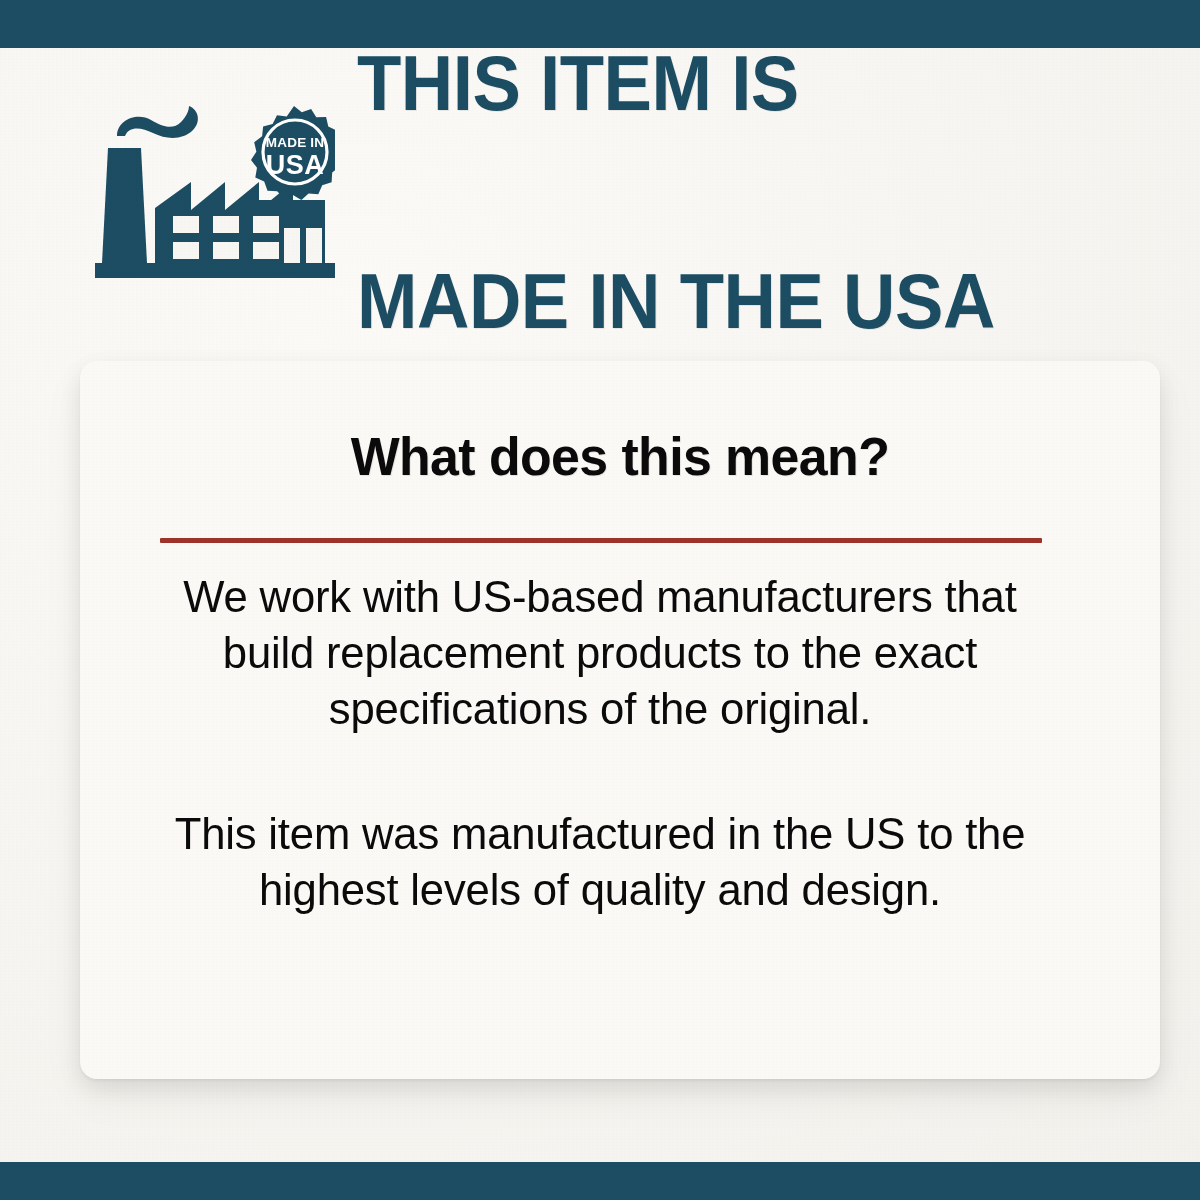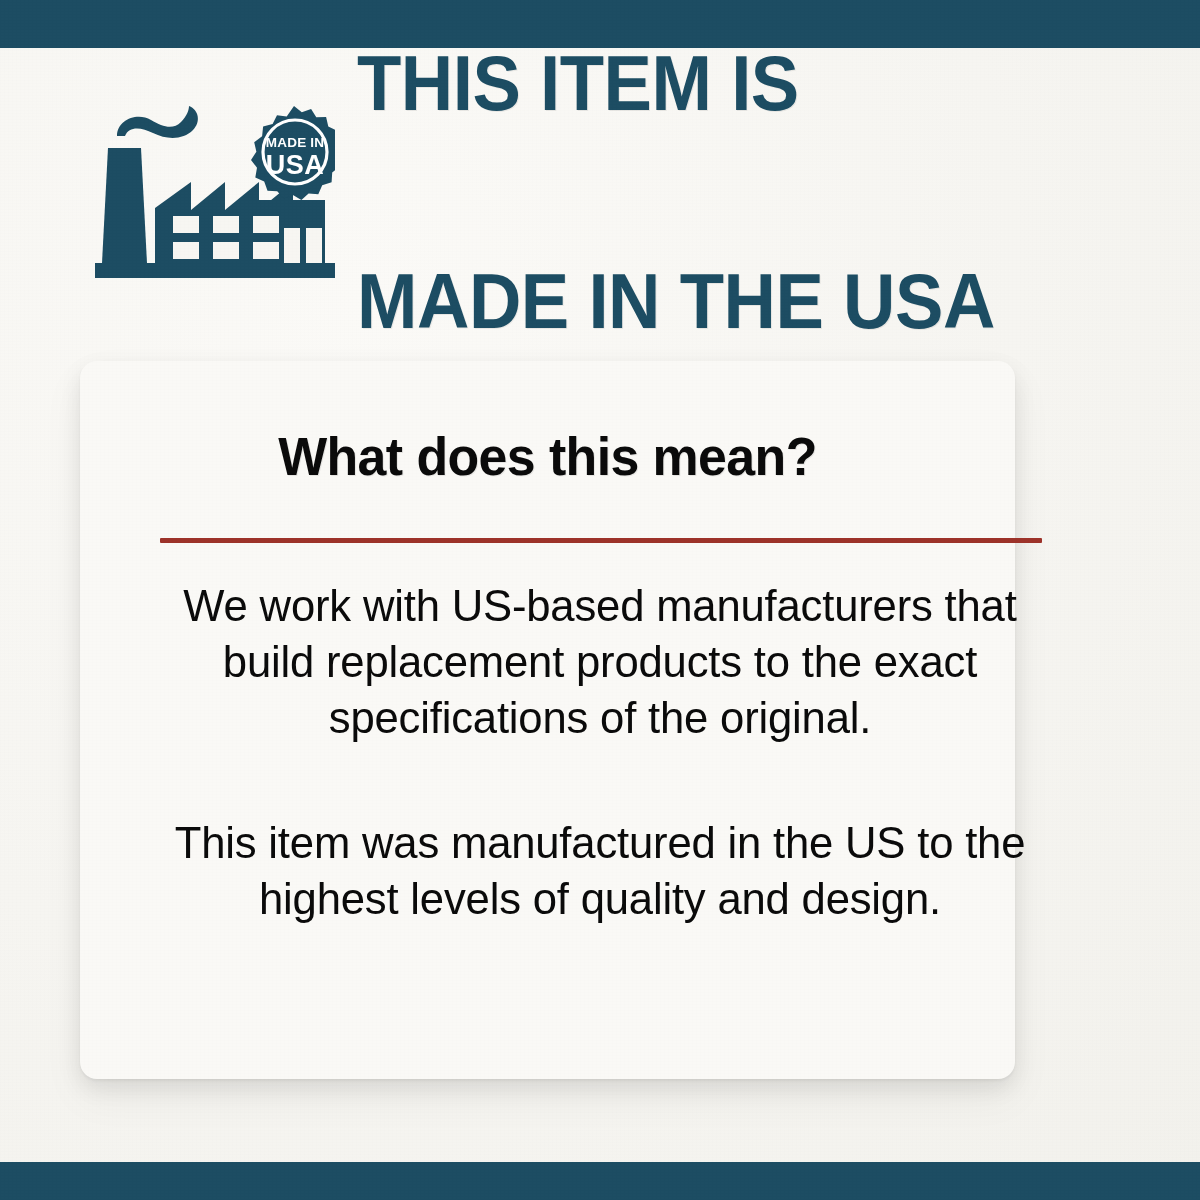--- a/index.html
+++ b/index.html
@@ -58,21 +58,21 @@
     transform-origin:left center;
     white-space:pre;
     text-shadow:1px 1px 0 rgba(0,0,0,.07);
   }
   #headline .hl-line { display:block; }
 
   
   #card {
     position:absolute;
     left:80px; top:361px;
-    width:935px; height:718px;
+    width:1080px; height:718px;
     background:#faf9f6;
     border-radius:17px;
     box-shadow:
       0 2px 3px rgba(0,0,0,.05),
       0 9px 22px rgba(0,0,0,.085),
       0 18px 44px rgba(0,0,0,.05);
   }
 
   #card-title {
     position:absolute;
@@ -89,21 +89,21 @@
   #divider {
     position:absolute;
     left:80px; top:177px;
     width:882px; height:5px;
     background:#9d332a;
     border-radius:1px;
   }
 
   #card-body {
     position:absolute;
-    left:38px; top:217px;
+    left:38px; top:208px;
     width:964px;
   }
 
   .para {
     text-align:center;
     color:#0b0b0b;
     font-size:45px;
     line-height:1.24;
     letter-spacing:-0.2px;
     transform:scaleX(.97);

